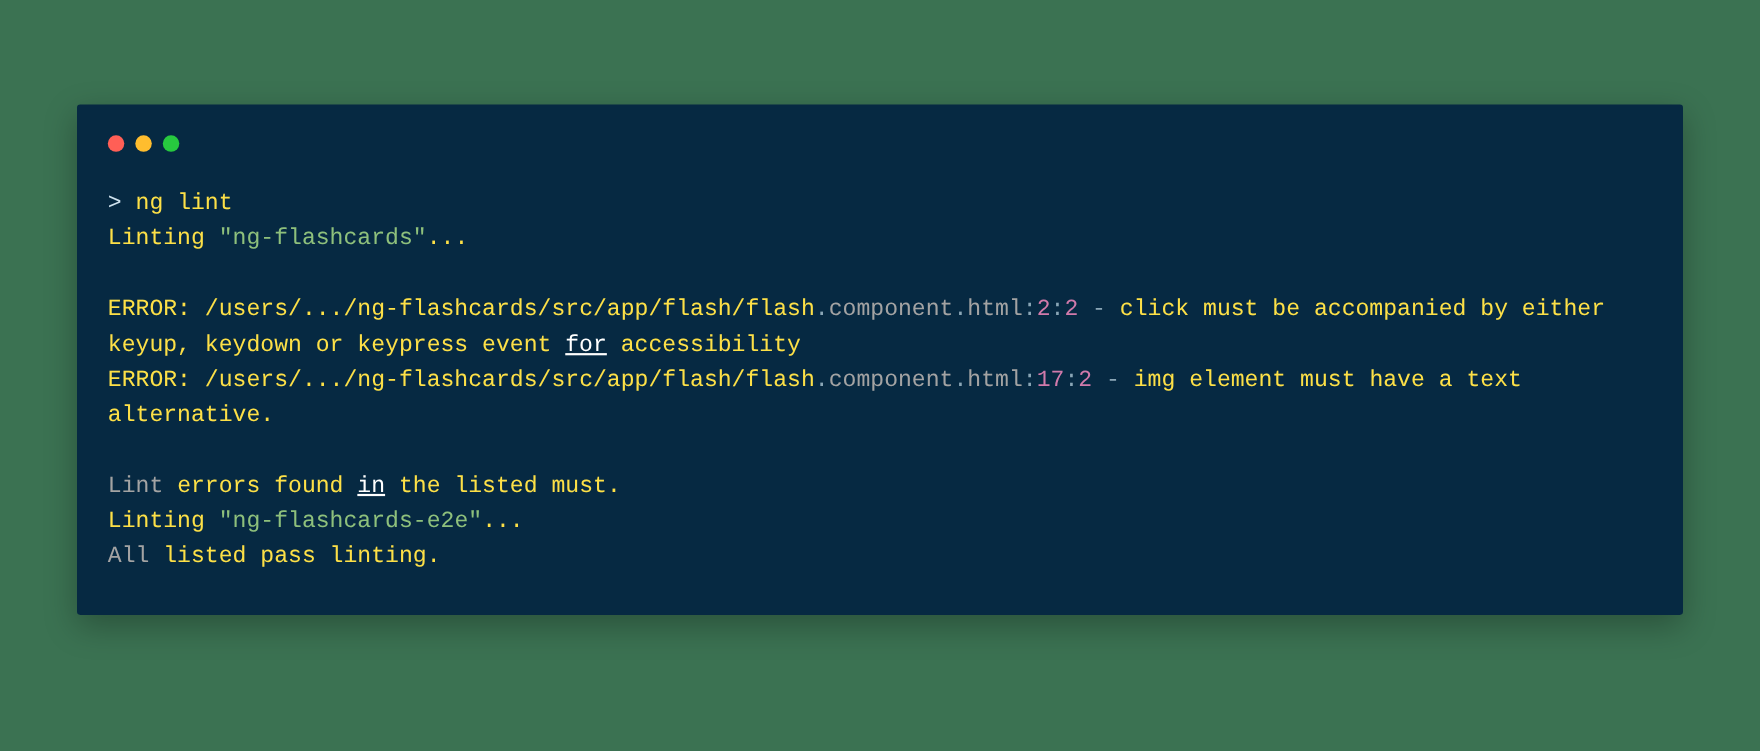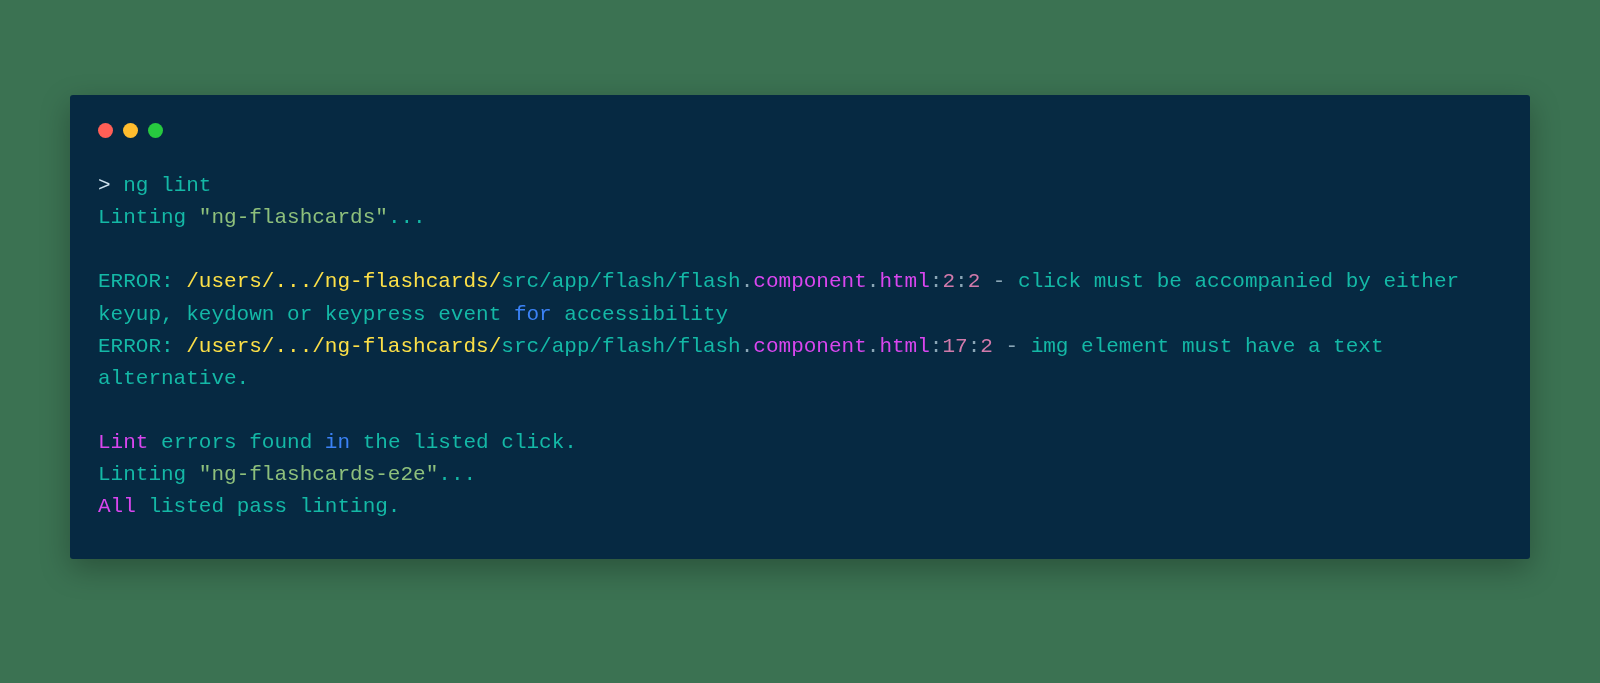--- a/index.html
+++ b/index.html
@@ -35,25 +35,25 @@
   .dot { width: 15px; height: 15px; border-radius: 50%; }
   .dot.red    { background: #ff5f56; }
   .dot.yellow { background: #ffbd2e; }
   .dot.green  { background: #27c93f; }
 
   .code {
     white-space: pre-wrap;
     word-break: break-word;
     color: #d8e6ef;
   }
-  .c-default { color: #14b8a6; }
+  .c-default { color: #fde047; }
   .c-prompt  { color: #cfe2ee; }
   .c-green   { color: #fde047; }
-  .c-yellow  { color: #3b82f6; }
-  .c-cyan    { color: #d946ef; text-align: right; }
+  .c-yellow  { color: #ffffff; text-decoration: underline; }
+  .c-cyan    { color: #a3a3a3; text-align: right; }
   .c-magenta { color: #d17aab; }
   .c-dim     { color: #8aa6b6; }
   .c-str     { color: #8ec07c; }
 </style>
 </head>
 <body>
 
 <div class="stage">
   <div class="terminal">
 
@@ -62,18 +62,18 @@
       <div class="dot yellow"></div>
       <div class="dot green"></div>
     </div>
 
     <div class="code"><span class="c-prompt">&gt;</span><span> </span><span class="c-default">ng lint</span>
 <span class="c-default">Linting </span><span class="c-str">"</span><span class="c-str">ng-flashcards</span><span class="c-str">"</span><span class="c-default">...</span>
 
 <span class="c-default">ERROR: </span><span class="c-green">/users/.../ng-flashcards/</span><span class="c-default">src/app/flash/flash</span><span class="c-dim">.</span><span class="c-cyan">component</span><span class="c-dim">.</span><span class="c-cyan">html</span><span class="c-dim">:</span><span class="c-magenta">2</span><span class="c-dim">:</span><span class="c-magenta">2</span><span class="c-dim"> - </span><span class="c-default">click must be accompanied by either keyup, keydown or keypress event </span><span class="c-yellow">for</span><span class="c-default"> accessibility</span>
 <span class="c-default">ERROR: </span><span class="c-green">/users/.../ng-flashcards/</span><span class="c-default">src/app/flash/flash</span><span class="c-dim">.</span><span class="c-cyan">component</span><span class="c-dim">.</span><span class="c-cyan">html</span><span class="c-dim">:</span><span class="c-magenta">17</span><span class="c-dim">:</span><span class="c-magenta">2</span><span class="c-dim"> - </span><span class="c-default">img element must have a text alternative.</span>
 
-<span class="c-cyan">Lint</span><span class="c-default"> errors found </span><span class="c-yellow">in</span><span class="c-default"> the listed click.</span>
+<span class="c-cyan">Lint</span><span class="c-default"> errors found </span><span class="c-yellow">in</span><span class="c-default"> the listed must.</span>
 <span class="c-default">Linting </span><span class="c-str">"</span><span class="c-str">ng-flashcards-e2e</span><span class="c-str">"</span><span class="c-default">...</span>
 <span class="c-cyan">All</span><span class="c-default"> listed pass linting.</span></div>
 
   </div>
 </div>
 
 </body></html>

